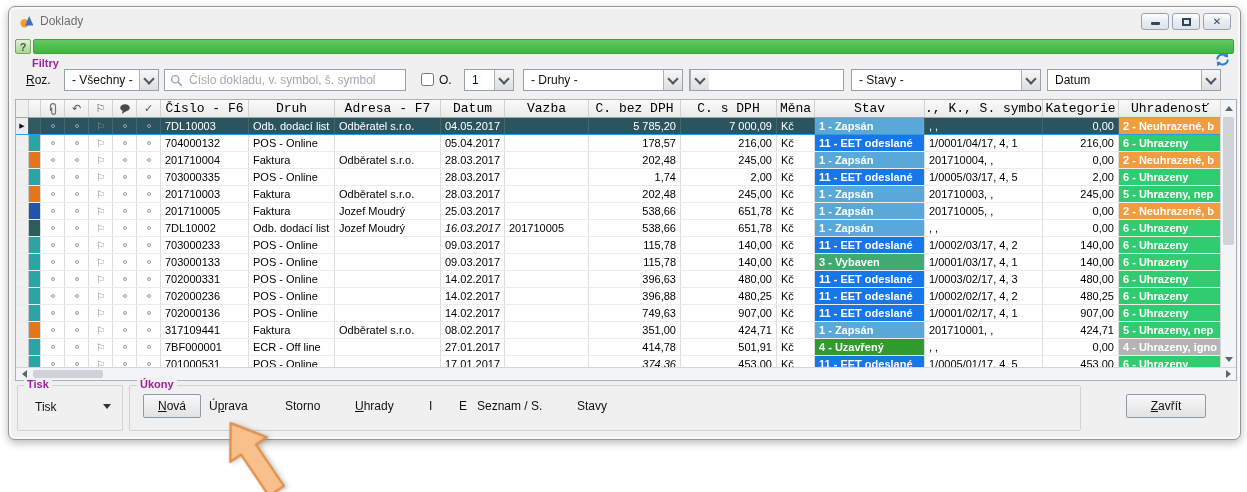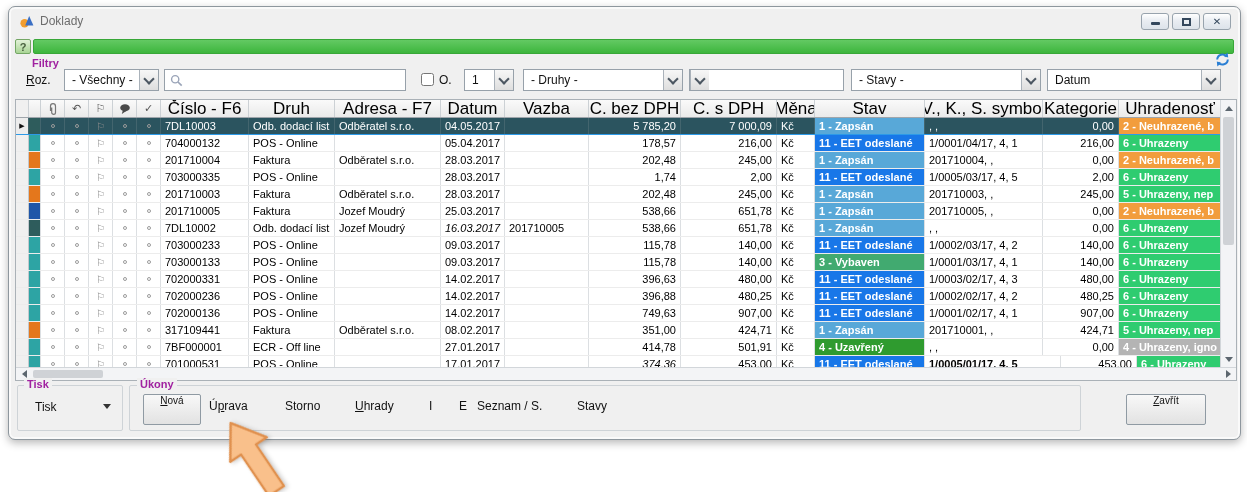--- a/index.html
+++ b/index.html
@@ -53,44 +53,44 @@
   .row.selected .c-ind{background:#ececec;color:#111;}
   .cell{height:100%;border-right:1px solid #dcdfe2;display:flex;align-items:center;overflow:hidden;
         flex:0 0 auto;box-sizing:border-box;}
   .c-ind{width:13px;background:#f0f0f0;border-right:1px solid #c3c8cd;justify-content:center;font-size:7px;color:#222;}
   .c-color{width:12px;}
   .c-icon{width:24px;justify-content:center;color:#6b6b6b;}
   .c-txt{padding:0 4px;font-size:11px;white-space:nowrap;}
   .num{justify-content:flex-end;}
   .badge{color:#fff;font-weight:bold;}
   .h{border-right:1px solid #ccd1d5;}
-  .hc{justify-content:center;font-size:17px;color:#000;padding:0 2px;}
+  .hc{justify-content:center;font-size:13px;color:#000;padding:0 2px;font-family:Liberation Mono, monospace;}
   .hglyph{font-size:11px;color:#555;font-family:"DejaVu Sans",sans-serif;}
   .rowflag{font-size:10px;color:#8d8d8d;font-family:"DejaVu Sans",sans-serif;}
   .dot{width:4px;height:4px;border:1px solid #9b9b9b;border-radius:50%;box-sizing:border-box;}
   
   .vscroll{position:absolute;top:0;right:0;bottom:13px;width:16px;background:#f3f4f6;border-left:1px solid #d2d6da;box-sizing:border-box;}
   .hscroll{position:absolute;left:0;right:0;bottom:0;height:13px;background:#f3f4f6;border-top:1px solid #d2d6da;box-sizing:border-box;}
   .sbtn{position:absolute;display:flex;align-items:center;justify-content:center;}
   .tri{width:0;height:0;border-style:solid;}
   .tri-up{border-width:0 4px 5px 4px;border-color:transparent transparent #5c666f transparent;}
   .tri-down{border-width:5px 4px 0 4px;border-color:#5c666f transparent transparent transparent;}
   .tri-left{border-width:4px 5px 4px 0;border-color:transparent #5c666f transparent transparent;}
   .tri-right{border-width:4px 0 4px 5px;border-color:transparent transparent transparent #5c666f;}
   .vthumb{position:absolute;left:2px;right:2px;top:17px;height:128px;background:#cfd2d6;border-radius:2px;}
   .hthumb{position:absolute;top:2px;bottom:2px;left:17px;width:70px;background:#cfd2d6;border-radius:2px;}
   
   .group{position:absolute;top:378px;height:46px;border:1px solid #ced3d7;border-radius:2px;box-sizing:border-box;}
   .glabel{position:absolute;top:371px;font-size:11px;font-weight:bold;color:#a021a0;background:#f0f0f0;padding:0 3px;}
   .tisk-dd{position:absolute;left:20px;top:388px;width:88px;height:23px;display:flex;align-items:center;
            justify-content:space-between;font-size:12px;color:#111;padding:0 6px;box-sizing:border-box;cursor:default;}
   .caret{width:0;height:0;border:4px solid transparent;border-top:5px solid #333;margin-top:4px;}
-  .pushbtn{position:absolute;top:387px;height:31px;border:1px solid #8f9aa3;border-radius:2px;
-           background:linear-gradient(#f8f8f8,#e2e2e2);display:flex;justify-content:center;
-           font-size:10px;color:#111;box-sizing:border-box;}
+  .pushbtn{position:absolute;top:387px;height:24px;border:1px solid #8f9aa3;border-radius:2px;
+           background:linear-gradient(#f8f8f8,#e2e2e2);display:flex;align-items:center;justify-content:center;
+           font-size:12px;color:#111;box-sizing:border-box;}
   .flatbtn{position:absolute;top:387px;height:24px;display:flex;align-items:center;font-size:12px;color:#111;padding:0 4px;}
   
   .cursor-wrap{position:absolute;left:210px;top:420px;width:90px;height:86px;transform:rotate(-34deg);transform-origin:24px 8px;z-index:60;}
 </style>
 </head>
 <body>
 
 <div class="window">
 
   <div class="titlebar">
@@ -132,20 +132,21 @@
     <div class="btn">
         <span class="chev"></span>
       </div>
   </div>
 
   <div class="searchbox">
     <svg width="13" height="13" viewBox="0 0 14 14">
       <circle cx="5.6" cy="5.6" r="3.9" fill="none" stroke="#9aa4b8" stroke-width="1.5"></circle>
       <line x1="8.6" y1="8.6" x2="12.6" y2="12.6" stroke="#9aa4b8" stroke-width="1.8"></line>
     </svg>
+    <input type="text" placeholder="Číslo dokladu, v. symbol, š. symbol" style="">
   </div>
 
   <input type="checkbox" class="chk" style="">
   <span class="lbl" style="left:430px;">O.</span>
 
   <div class="combo" style="left:455px;width:50px;">
     <div class="val">1</div>
     <div class="btn">
         <span class="chev"></span>
       </div>
@@ -634,21 +635,21 @@
           </div>
           <div class="cell c-txt" style="width: 88px;">701000531</div>
           <div class="cell c-txt" style="width: 86px;">POS - Online</div>
           <div class="cell c-txt" style="width: 106px;"></div>
           <div class="cell c-txt" style="width: 64px;">17.01.2017</div>
           <div class="cell c-txt" style="width: 84px;"></div>
           <div class="cell c-txt num" style="width: 92px; font-style: italic;">374,36</div>
           <div class="cell c-txt num" style="width: 96px;">453,00</div>
           <div class="cell c-txt" style="width: 38px;">Kč</div>
           <div class="cell c-txt badge" style="width: 110px; background: rgb(24, 119, 232);">11 - EET odeslané</div>
-          <div class="cell c-txt" style="width: 136px; font-weight: bold;">1/0005/01/17, 4, 5</div>
+          <div class="cell c-txt" style="width: 118px;">1/0005/01/17, 4, 5</div>
           <div class="cell c-txt num" style="width: 76px;">453,00</div>
           <div class="cell c-txt badge" style="width: 103px; background: rgb(47, 204, 112);">6 - Uhrazeny</div>
         </div>
       </div>
 
     <div class="vscroll">
       <div class="sbtn" style="top:0;left:0;right:0;height:16px;">
           <span class="tri tri-up"></span>
         </div>
       <div class="vthumb"></div>

